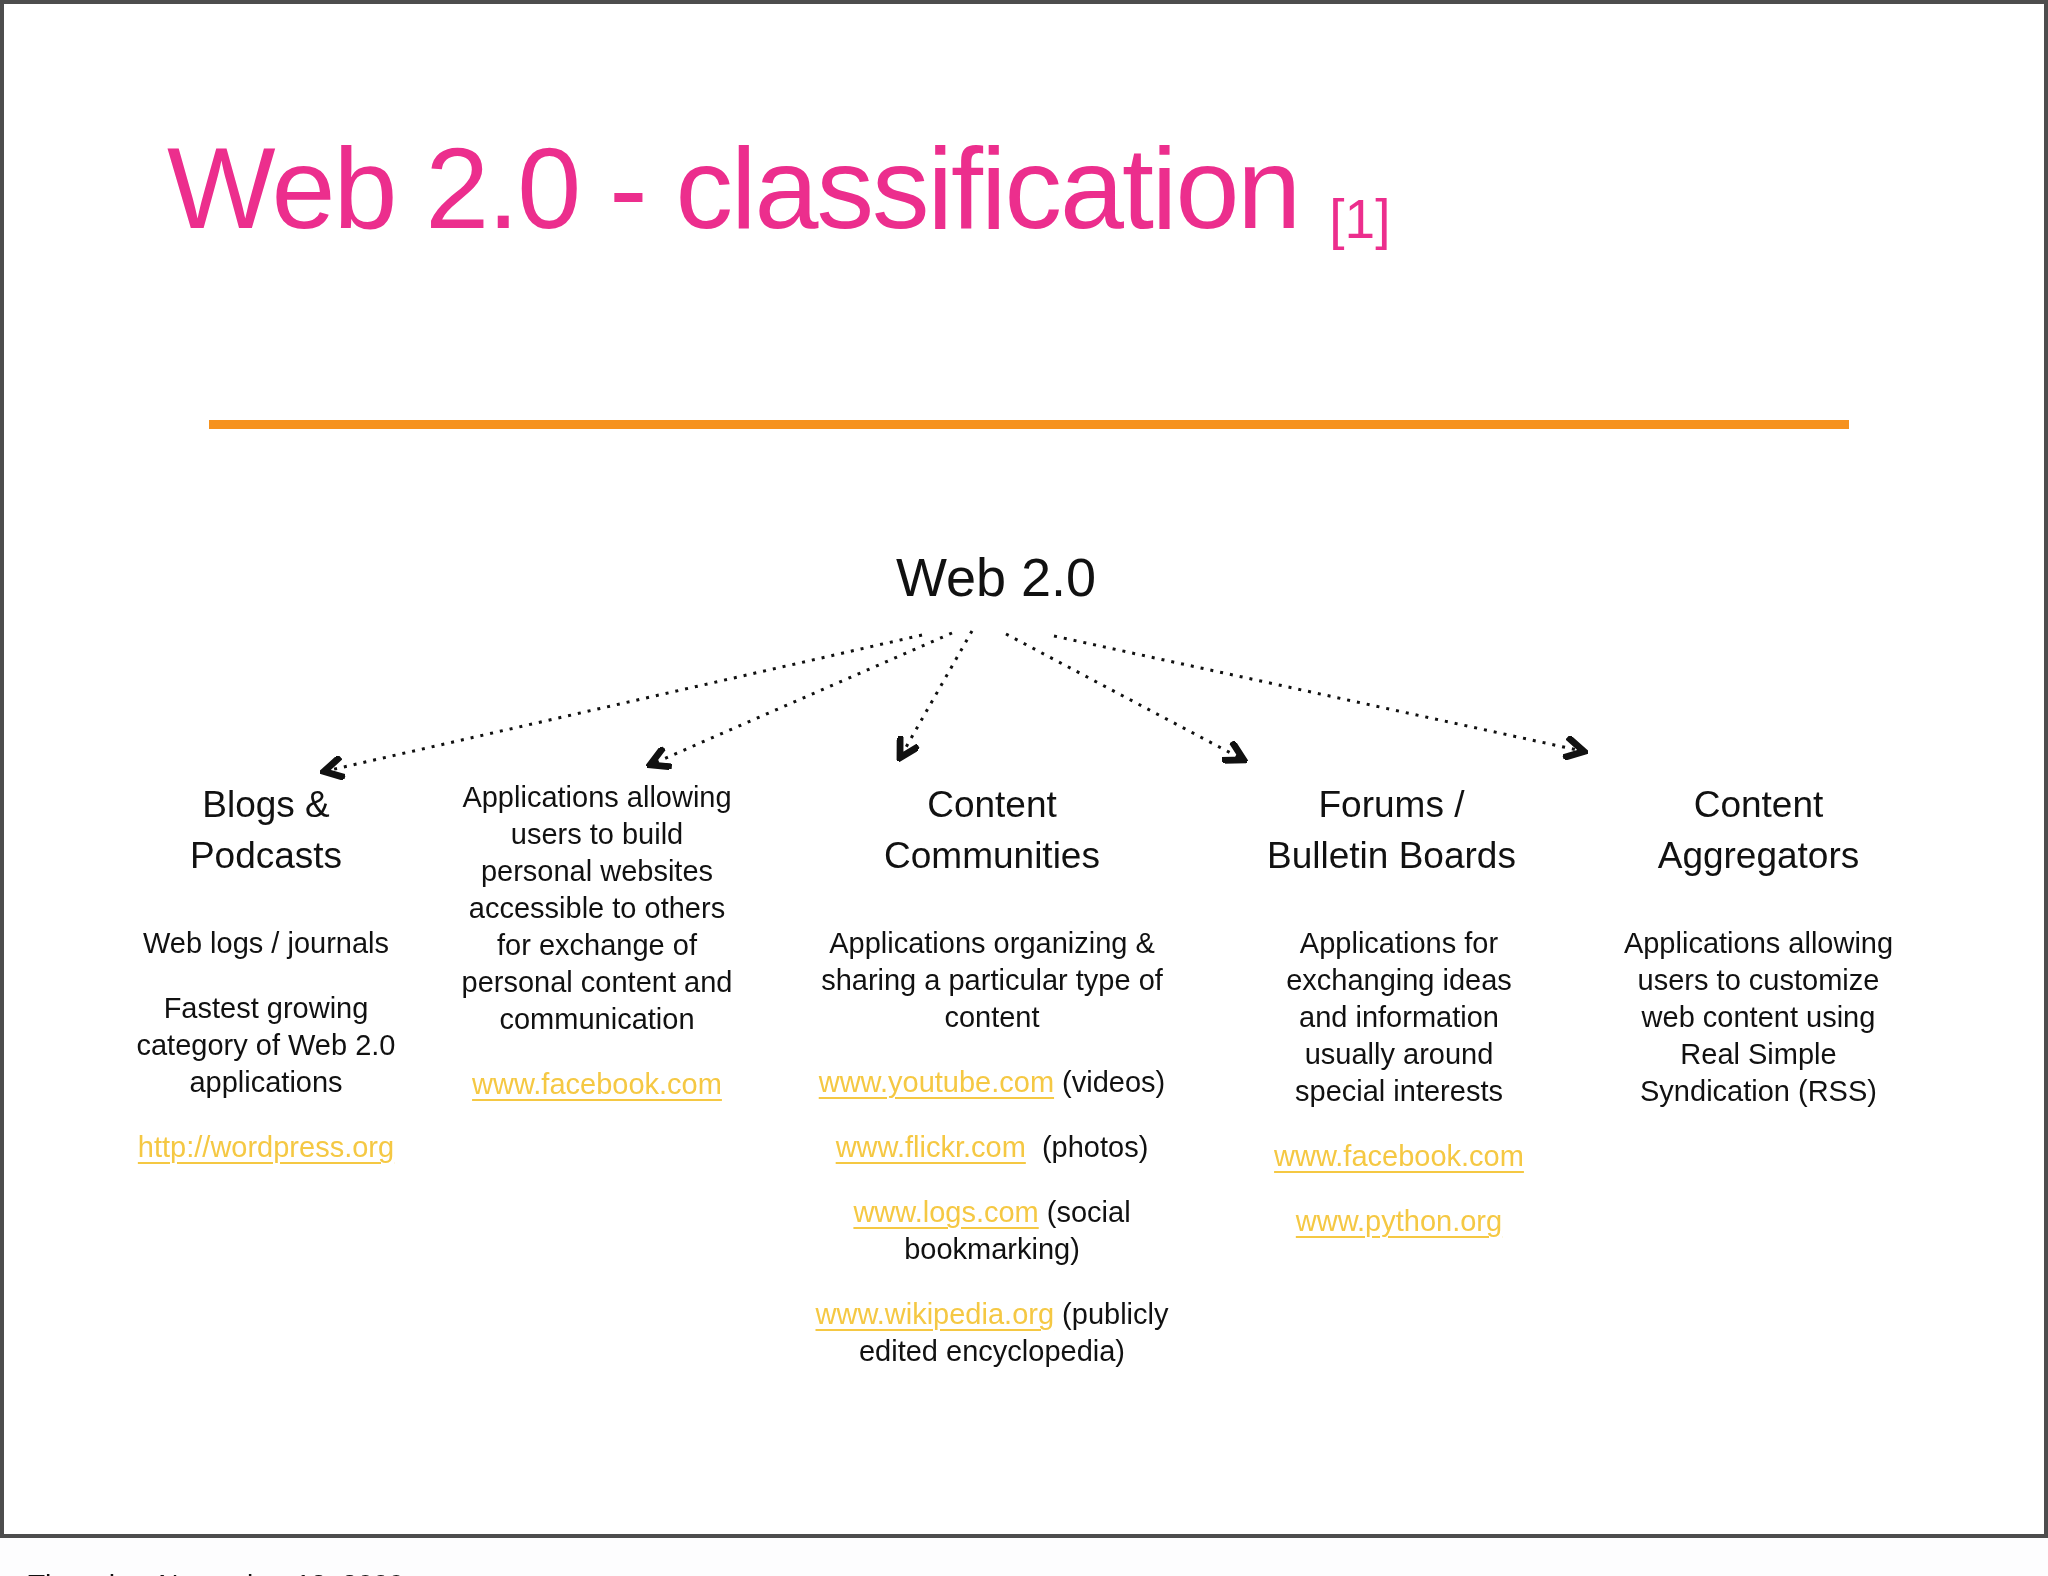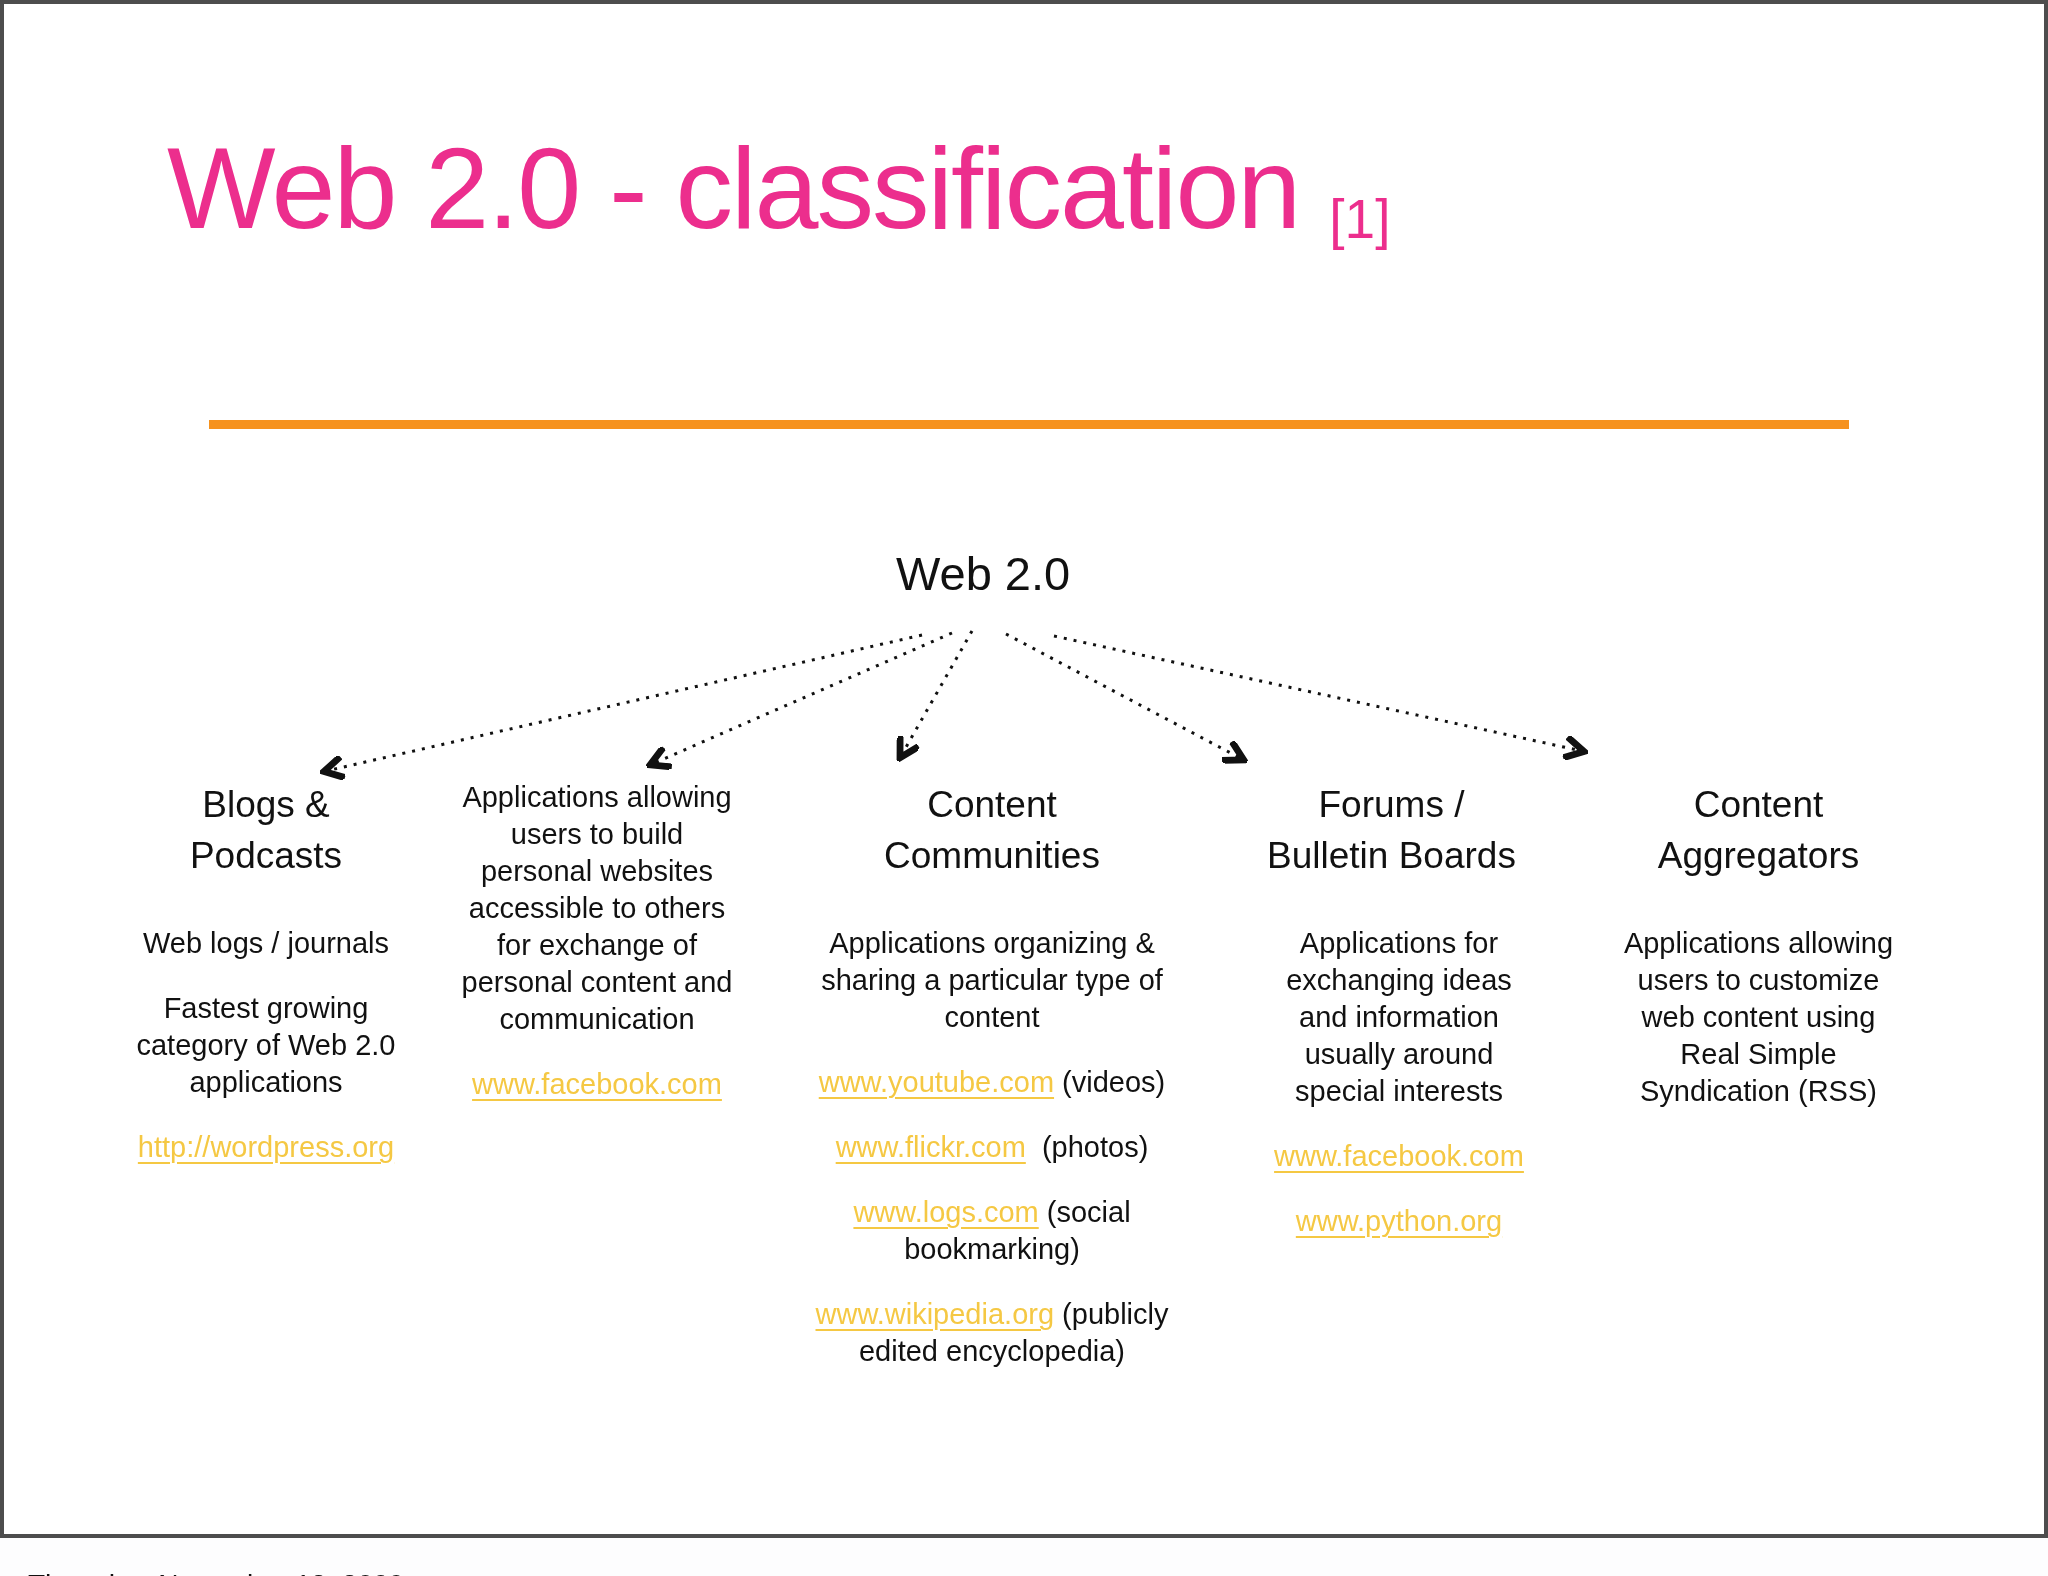--- a/index.html
+++ b/index.html
@@ -24,21 +24,21 @@
   .title .ref{
     display:inline-block;font-size:55px;letter-spacing:0;
     margin-left:30px;transform:translateY(10px);
   }
   .divider{
     position:absolute;left:205px;top:416px;width:1640px;height:9px;
     background:var(--orange);
   }
   .root-node{
     position:absolute;left:892px;top:542px;
-    font-size:47px;color:var(--ink);white-space:nowrap;
+    font-size:54px;color:var(--ink);white-space:nowrap;
   }
   svg.arrows{position:absolute;left:0;top:0;pointer-events:none;}
   .columns{position:absolute;left:0;top:0;width:2048px;height:1538px;}
   .column{position:absolute;top:775px;}
   .column:nth-child(1){left:112px;width:300px;}
   .column:nth-child(2){left:453px;width:280px;}
   .column:nth-child(3){left:788px;width:400px;}
   .column:nth-child(4){left:1240px;width:295px;}
   .column:nth-child(5){left:1612px;width:285px;}
   .col-header{

